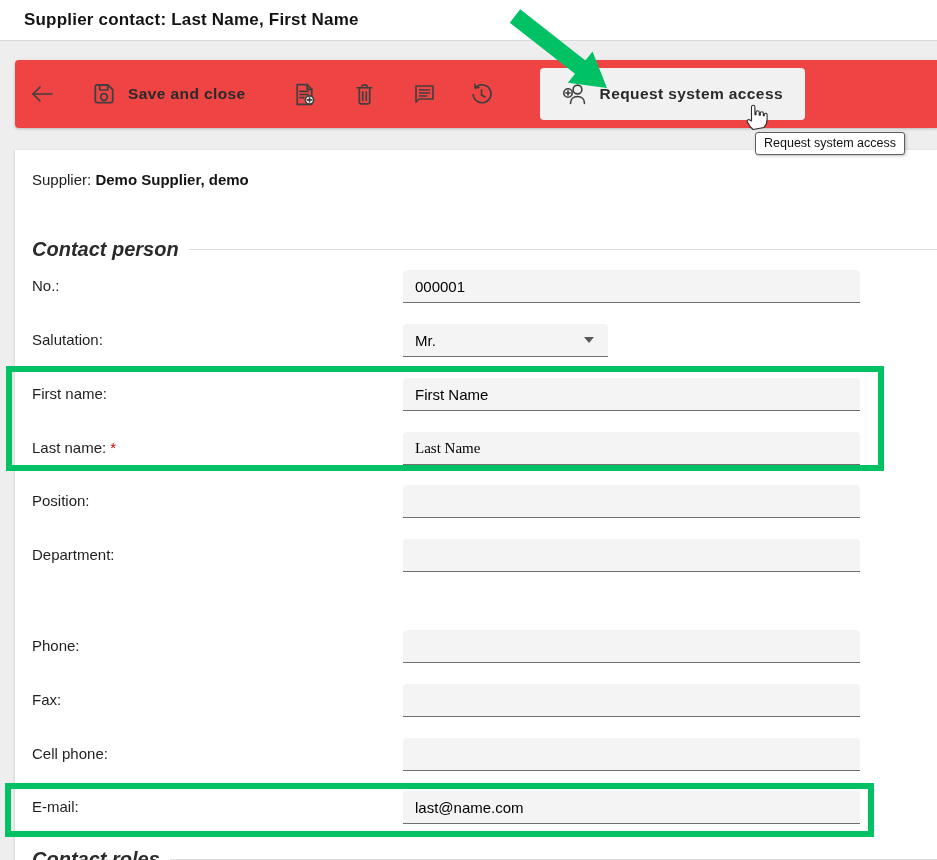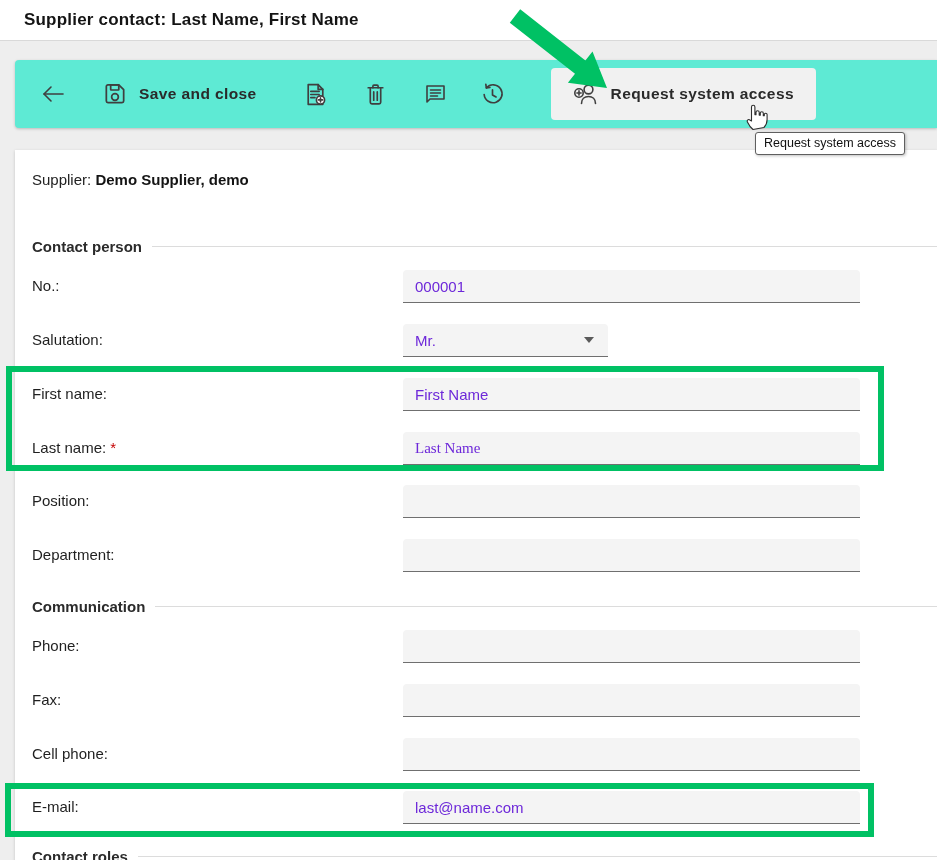--- a/index.html
+++ b/index.html
@@ -15,23 +15,23 @@
     background:#ffffff; border-bottom:1px solid #d9d9d9;
     display:flex; align-items:center;
   }
   .titlebar .t {
     margin-left:24px; font-size:17px; font-weight:bold; color:#141414; letter-spacing:.2px;text-align:center;
   }
 
   
   .toolbar {
     position:absolute; left:15px; top:60px; width:922px; height:68px;
-    background:#5eead4; border-radius:4px 0 0 4px;
+    background:#ef4444; border-radius:4px 0 0 4px;
     box-shadow:0 1px 3px rgba(0,0,0,.22);
-    display:flex; align-items:center; padding-left:25px;
+    display:flex; align-items:center; padding-left:14px;
   }
   .tbtn {
     background:none; border:none; padding:0; margin:0; cursor:pointer;
     display:flex; align-items:center; font-family:inherit;
   }
   .tbtn svg { display:block; }
   .ic { stroke:#3f3f3f; fill:none; stroke-width:1.6; stroke-linecap:round; stroke-linejoin:round; }
   .tb-label { font-size:15.5px; font-weight:bold; color:#2a2a2a; letter-spacing:.4px; margin-left:11px; }
   .m-back   { margin-right:36px; }
   .m-save   { margin-right:46px; }
@@ -55,29 +55,29 @@
 
   
   .content {
     position:absolute; left:15px; top:150px; width:922px; height:828px;
     background:#ffffff; box-shadow:0 1px 3px rgba(0,0,0,.18); overflow:hidden;
   }
   .supplier-line { position:absolute; left:17px; top:21px; font-size:15px; color:#222; }
   .supplier-line b { font-weight:bold; color:#141414; }
 
   .section-hdr { position:absolute; left:17px; right:0; display:flex; align-items:center; }
-  .section-hdr .txt { font-size:15px; font-weight:bold; color:#2b2b2b; white-space:nowrap; }
+  .section-hdr .txt { font-size:20px; font-weight:bold; color:#2b2b2b; white-space:nowrap;font-style:italic; }
   .section-hdr .rule { flex:1; height:1px; background:#dcdcdc; margin-left:10px; }
 
   .flabel { position:absolute; left:17px; font-size:15px; color:#1f1f1f; }
   .req { color:#c40000; margin-left:4px; }
   .ffield {
     position:absolute; left:388px; width:457px; height:33px;
     background:#f4f4f4; border:0; border-bottom:1px solid #6f6f6f;
-    border-radius:4px 4px 0 0; font-size:15px; color:#6d28d9;
+    border-radius:4px 4px 0 0; font-size:15px; color:#000000;
     padding:0 12px; font-family:inherit; outline:none;
   }
   .ffield.select { width:205px; display:flex; align-items:center; justify-content:space-between; cursor:pointer; }
   .caret {
     width:0; height:0; margin-right:2px;
     border-left:5px solid transparent; border-right:5px solid transparent;
     border-top:6px solid #5a5a5a;
   }
 
   
@@ -221,24 +221,20 @@
 
   <span class="flabel" style="top:289px"><span>Last name:</span><span class="req">*</span></span>
   <input class="ffield" style="top: 282px; font-family: Liberation Serif, serif;" readonly="" value="Last Name">
 
   <span class="flabel" style="top:342px">Position:</span>
   <input class="ffield" style="top: 335px;" readonly="" value="">
 
   <span class="flabel" style="top:396px">Department:</span>
   <input class="ffield" style="top: 389px;" readonly="" value="">
 
-  <div class="section-hdr" style="top:448px">
-    <span class="txt">Communication</span>
-    <div class="rule"></div>
-  </div>
 
   <span class="flabel" style="top:487px">Phone:</span>
   <input class="ffield" style="top: 480px;" readonly="" value="">
 
   <span class="flabel" style="top:541px">Fax:</span>
   <input class="ffield" style="top: 534px;" readonly="" value="">
 
   <span class="flabel" style="top:595px">Cell phone:</span>
   <input class="ffield" style="top: 588px;" readonly="" value="">
 

